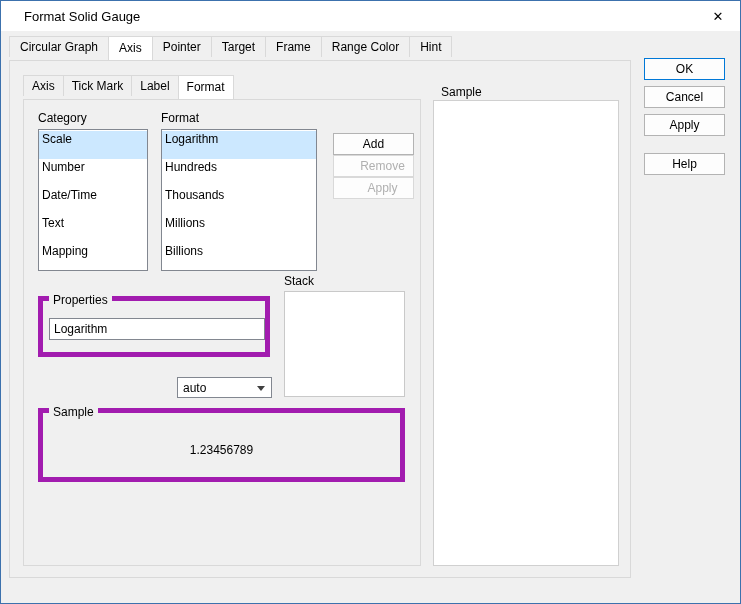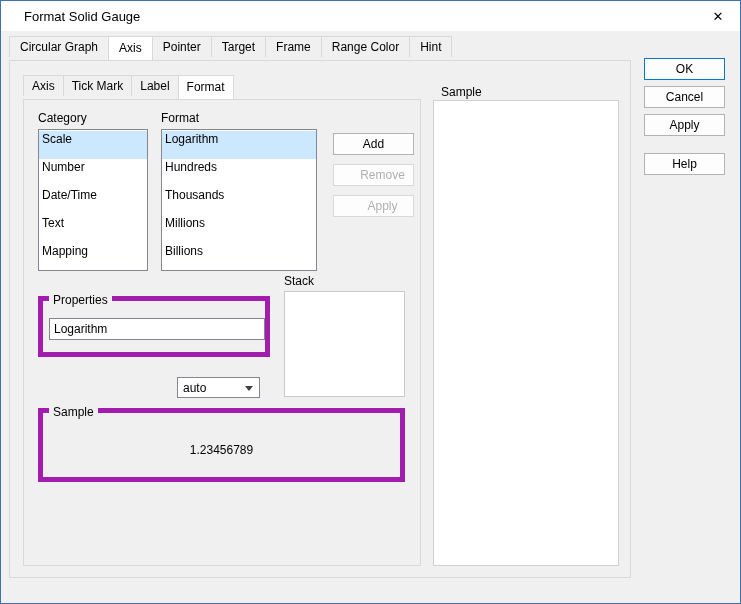--- a/index.html
+++ b/index.html
@@ -28,31 +28,31 @@
 
   .listbox { position:absolute; background:#fff; border:1px solid #828790; overflow:hidden; padding-top:1px; }
   .list-item { height:28px; line-height:16px; padding:0 3px; white-space:nowrap; }
   .list-item.selected { background:var(--selection-bg,#cce8ff); }
 
   .push-btn { display:block; width:81px; height:22px; background:#fdfdfd; border:1px solid #b3b3b3;
               font-family:"Liberation Sans",sans-serif; font-size:12px; text-align:center; color:#000; }
   .push-btn.disabled { color:#b0b0b0; border-color:#d9d9d9;padding-left:18px; }
   .push-btn.default { border:1px solid var(--default-button-border,#0078d7); }
 
-  .action-btns { position:absolute; left:309px; top:33px; display:flex; flex-direction:column; gap:9px; }
+  .action-btns { position:absolute; left:309px; top:33px; display:flex; flex-direction:column; }
 
   .groupbox { position:absolute; border:5px solid #a21caf; }
   .group-legend { position:absolute; top:-8px; left:6px; background:var(--dialog-bg,#f0f0f0); padding:0 4px; height:15px; line-height:15px; }
 
   .text-input { position:absolute; left:6px; top:17px; width:216px; height:22px; border:1px solid #828790;
                 background:#fff; font-family:"Liberation Sans",sans-serif; font-size:12px; padding:0 4px; }
 
   .stack-box { position:absolute; left:260px; top:191px; width:121px; height:106px; background:#fff; border:1px solid #c9c9c9; }
 
-  .dropdown { position:absolute; left:153px; top:277px; width:83px; height:21px; background:#fff; border:1px solid #828790; }
+  .dropdown { position:absolute; left:153px; top:277px; width:95px; height:21px; background:#fff; border:1px solid #828790; }
   .dropdown-value { position:absolute; left:5px; top:2px; line-height:16px; }
   .dropdown-arrow { position:absolute; right:6px; top:8px; width:0; height:0;
                     border-left:4px solid transparent; border-right:4px solid transparent; border-top:5px solid #404040; }
 
   .sample-value { position:absolute; left:0; right:0; top:30px; text-align:center; }
 
   .right-sample-label { left:440px; top:84px; }
   .right-sample-box { position:absolute; left:432px; top:99px; width:186px; height:466px; background:#fff; border:1px solid #d0d0d0; }
 
   .side-btn { position:absolute; left:643px; width:81px; }

